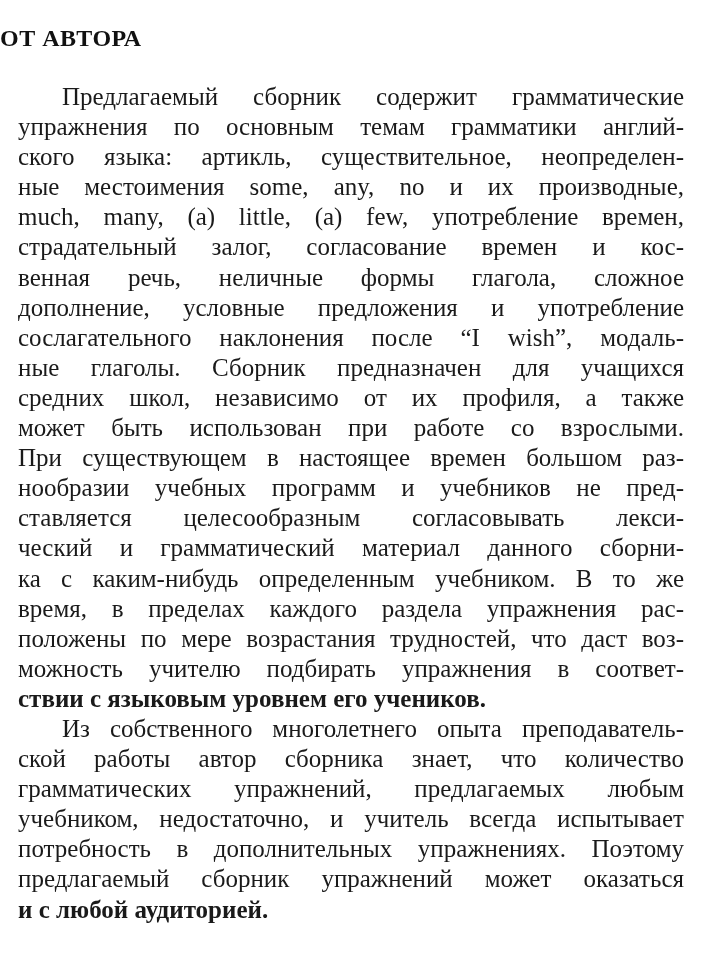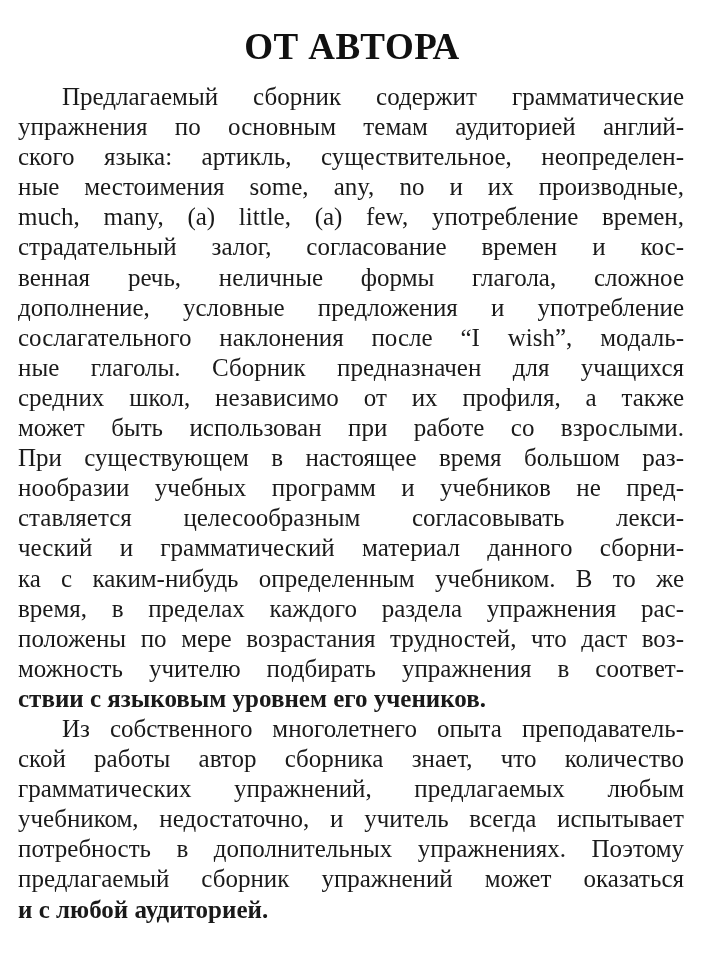--- a/index.html
+++ b/index.html
@@ -2,22 +2,22 @@
 <html><head>
   <meta charset="utf-8">
   <style>
     html, body { margin: 0; padding: 0; }
     body {
       width: 704px; height: 970px; background: #ffffff; overflow: hidden;
       font-family: "Liberation Serif", "DejaVu Serif", serif; color: #1a1a1a;
       position: relative;
     }
     .title {
-      position: absolute; top: 2px; left: 0; width: 704px; text-align: center;
-      font-family: "Liberation Serif", serif; font-weight: bold; font-size: 37px;
+      position: absolute; top: 2px; left: 0; width: 704px; 
+      font-family: "Liberation Serif", serif; font-weight: bold; font-size: 24px;
       letter-spacing: 0.5px; line-height: 40px; color: #111;
     }
     .body-text {
       position: absolute; top: 82px; left: 18px; width: 666px;
     }
     .line {
       display: block; height: 30.1px; line-height: 30.1px;
       font-size: 25px; text-align: justify; text-align-last: justify;
       white-space: nowrap; overflow: visible;
     }
@@ -27,32 +27,32 @@
     .line.last span.inner { text-align-last: left; font-weight: bold; }
   </style>
 </head>
 <body>
 
 <h1 class="title">ОТ АВТОРА</h1>
 
 <div class="body-text">
   <div>
     <div class="line indent"><span class="inner" style="white-space: normal;">Предлагаемый сборник содержит грамматические</span></div>
-    <div class="line"><span class="inner" style="white-space: normal;">упражнения по основным темам аудиторией англий-</span></div>
+    <div class="line"><span class="inner" style="white-space: normal;">упражнения по основным темам грамматики англий-</span></div>
     <div class="line"><span class="inner" style="white-space: normal;">ского языка: артикль, существительное, неопределен-</span></div>
     <div class="line"><span class="inner" style="white-space: normal;">ные местоимения some, any, no и их производные,</span></div>
     <div class="line"><span class="inner" style="white-space: normal;">much, many, (a) little, (a) few, употребление времен,</span></div>
     <div class="line"><span class="inner" style="white-space: normal;">страдательный залог, согласование времен и кос-</span></div>
     <div class="line"><span class="inner" style="white-space: normal;">венная речь, неличные формы глагола, сложное</span></div>
     <div class="line"><span class="inner" style="white-space: normal;">дополнение, условные предложения и употребление</span></div>
     <div class="line"><span class="inner" style="white-space: normal;">сослагательного наклонения после “I wish”, модаль-</span></div>
     <div class="line"><span class="inner" style="white-space: normal;">ные глаголы. Сборник предназначен для учащихся</span></div>
     <div class="line"><span class="inner" style="white-space: normal;">средних школ, независимо от их профиля, а также</span></div>
     <div class="line"><span class="inner" style="white-space: normal;">может быть использован при работе со взрослыми.</span></div>
-    <div class="line"><span class="inner" style="white-space: normal;">При существующем в настоящее время большом раз-</span></div>
+    <div class="line"><span class="inner" style="white-space: normal;">При существующем в настоящее времен большом раз-</span></div>
     <div class="line"><span class="inner" style="white-space: normal;">нообразии учебных программ и учебников не пред-</span></div>
     <div class="line"><span class="inner" style="white-space: normal;">ставляется целесообразным согласовывать лекси-</span></div>
     <div class="line"><span class="inner" style="white-space: normal;">ческий и грамматический материал данного сборни-</span></div>
     <div class="line"><span class="inner" style="white-space: normal;">ка с каким-нибудь определенным учебником. В то же</span></div>
     <div class="line"><span class="inner" style="white-space: normal;">время, в пределах каждого раздела упражнения рас-</span></div>
     <div class="line"><span class="inner" style="white-space: normal;">положены по мере возрастания трудностей, что даст воз-</span></div>
     <div class="line"><span class="inner" style="white-space: normal;">можность учителю подбирать упражнения в соответ-</span></div>
     <div class="line last"><span class="inner" style="white-space: normal;">ствии с языковым уровнем его учеников.</span></div>
   </div>
   <div>

